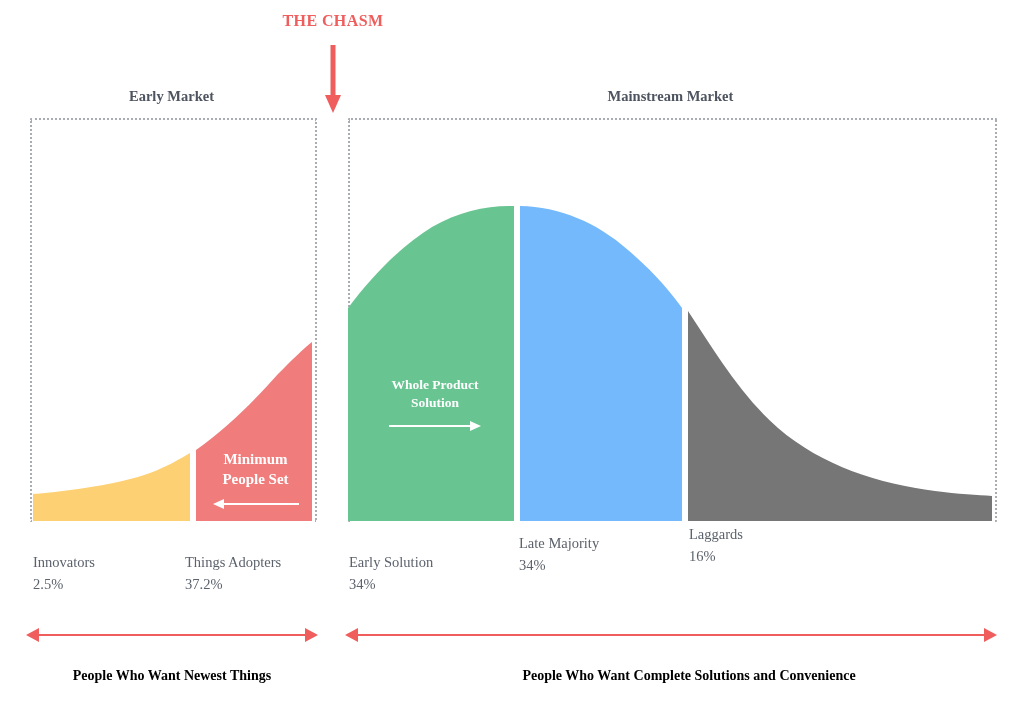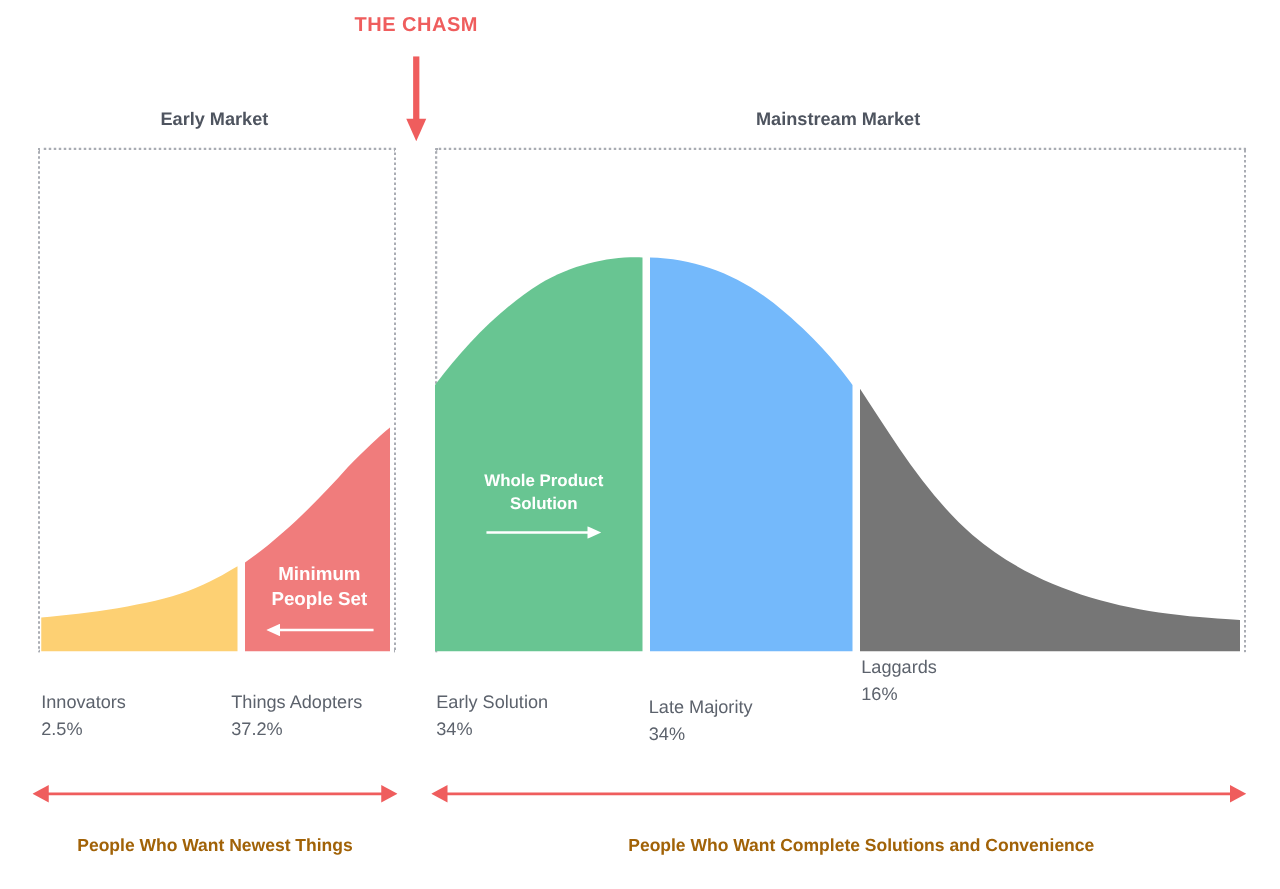--- a/index.html
+++ b/index.html
@@ -14,20 +14,21 @@
     position: relative;
     overflow: hidden;
     color: #5a5f6a;
   }
   #canvas {
     position: absolute;
     left: 0;
     top: 0;
     width: 872px;
     height: 711px;
+    font-family: Liberation Serif, serif;
   }
   .abs { position: absolute; }
 
   
   #chasm-title {
     left: 233px;
     top: 12px;
     width: 200px;
     text-align: center;
     font-size: 16px;
@@ -108,32 +109,32 @@
     font-size: 14.5px;
     color: #5c626c;
     line-height: 1.5;
   }
   .seg-caption .seg-name { display: block; }
   .seg-caption .seg-pct { display: block; }
 
   #cap-innovators      { left: 33px;  top: 552px; width: 152px; }
   #cap-early-adopters  { left: 185px; top: 552px; width: 127px; }
   #cap-early-majority  { left: 349px; top: 552px; width: 167px; }
-  #cap-late-majority   { left: 519px; top: 556px; width: 167px; }
+  #cap-late-majority   { left: 519px; top: 533px; width: 167px; }
   #cap-laggards        { left: 689px; top: 524px; width: 304px; }
 
   
   #range-left-svg  { left: 26px;  top: 624px; width: 292px; height: 22px; }
   #range-right-svg { left: 345px; top: 624px; width: 652px; height: 22px; }
 
   .range-caption {
     text-align: center;
     font-size: 14px;
     font-weight: bold;
-    color: #a16207;
+    color: #000000;
   }
   #range-left-caption  { left: 26px;  top: 668px; width: 292px; }
   #range-right-caption { left: 363px; top: 668px; width: 652px; }
 </style>
 </head>
 <body>
 
 <div id="canvas">
 
   <div class="abs" id="chasm-title">THE CHASM</div>

